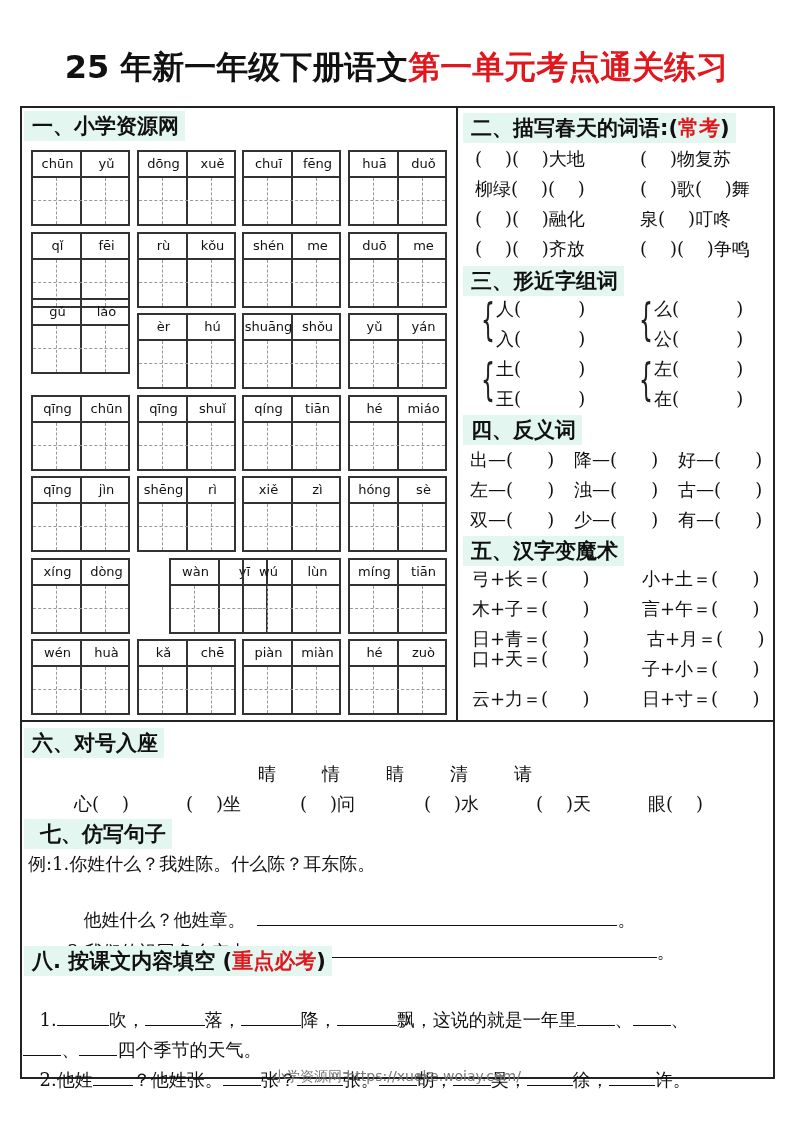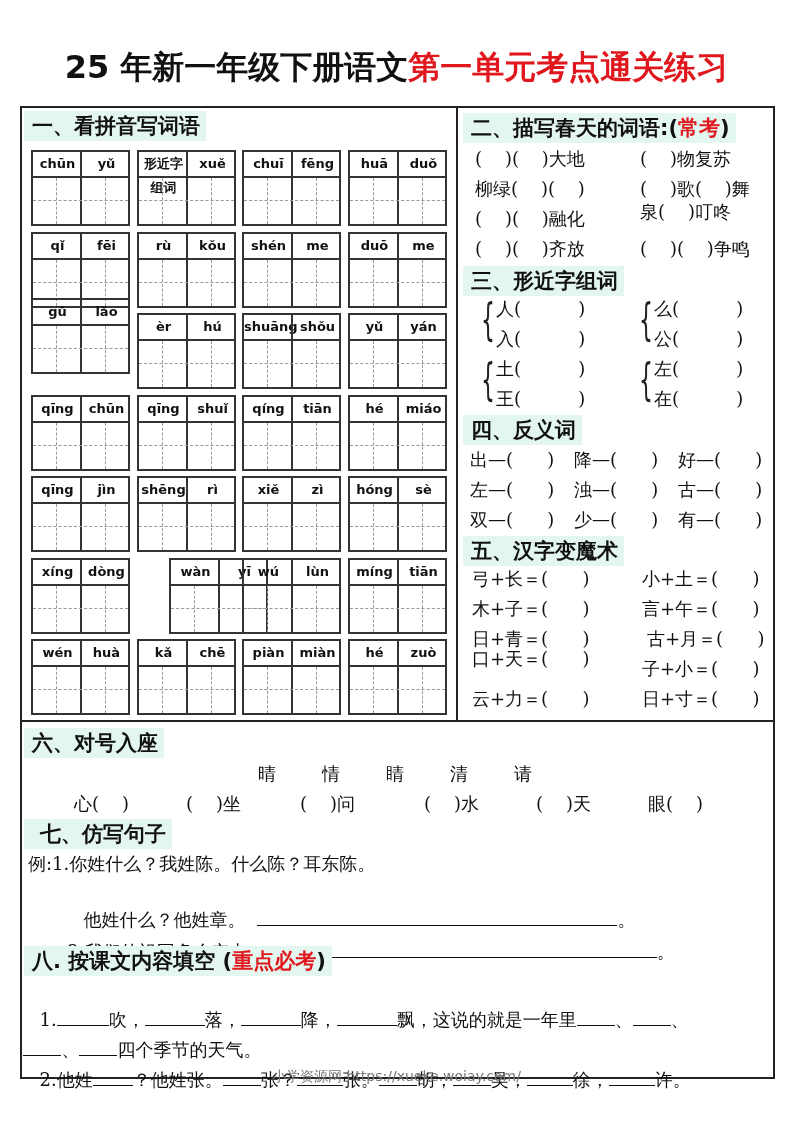--- a/index.html
+++ b/index.html
@@ -21,21 +21,21 @@
   .sec-head {
     position: absolute; font-size: 21px; font-weight: bold; line-height: 28px; height: 30px;
     padding: 1px 6px 0 8px; background: #e3f6f0; white-space: nowrap;
     font-family: "DejaVu Sans", "Liberation Sans", sans-serif;
   }
   .sec-head .red { color: #e0181e; }
 
   
   .pybox { position: absolute; width: 99px; height: 76px; border: 2px solid #333; }
   .pybox .py { position: absolute; top: 0; height: 21px; width: 49px; text-align: center;
-    font-family: "DejaVu Sans", "Liberation Sans", sans-serif; font-size: 13px; line-height: 24px; color: #111; font-weight: bold; }
+    font-family: "DejaVu Sans", "Liberation Sans", sans-serif; font-size: 13px; line-height: 24px; color: #111; }
   .pybox .py.l { left: 0; }
   .pybox .py.r { left: 49px; }
   .pybox .sep-h { position: absolute; left: 0; top: 24px; width: 100%; height: 2px; background: #333; }
   .pybox .sep-v { position: absolute; left: 47px; top: 0; width: 2px; height: 100%; background: #333; }
   .pybox .dash-h { position: absolute; left: 0; top: 48px; width: 100%; border-top: 1px dashed #999; }
   .pybox .dash-v1 { position: absolute; left: 23px; top: 26px; height: 46px; border-left: 1px dashed #999; }
   .pybox .dash-v2 { position: absolute; left: 72px; top: 26px; height: 46px; border-left: 1px dashed #999; }
 
   .line { position: absolute; font-size: 18px; line-height: 24px; white-space: pre; font-family: "DejaVu Serif", "Liberation Serif", serif; }
   .brace { position: absolute; font-size: 44px; line-height: 48px; font-family: "DejaVu Sans", sans-serif; color: #222; transform: scaleX(0.5); }
@@ -49,33 +49,33 @@
 <body>
 
 <div class="title">
   <span class="black">25 年新一年级下册语文</span><span class="red">第一单元考点通关练习</span>
 </div>
 
 <div class="frame"></div>
 <div class="vdiv"></div>
 <div class="hdiv"></div>
 
-<div class="sec-head" style="left:24px; top:111px;">一、看拼音写词语</div>
+<div class="sec-head" style="left:24px; top:111px;">一、小学资源网</div>
 <div id="pinyin-grid">
     <div class="pybox" style="left: 31px; top: 150px;">
       <div class="py l">chūn</div>
       <div class="py r">yǔ</div>
       <div class="sep-h"></div>
       <div class="sep-v"></div>
       <div class="dash-h"></div>
       <div class="dash-v1"></div>
       <div class="dash-v2"></div>
     </div>
     <div class="pybox" style="left: 137px; top: 150px;">
-      <div class="py l">形近字组词</div>
+      <div class="py l">dōng</div>
       <div class="py r">xuě</div>
       <div class="sep-h"></div>
       <div class="sep-v"></div>
       <div class="dash-h"></div>
       <div class="dash-v1"></div>
       <div class="dash-v2"></div>
     </div>
     <div class="pybox" style="left: 242px; top: 150px;">
       <div class="py l">chuī</div>
       <div class="py r">fēng</div>
@@ -313,21 +313,21 @@
   </div>
 
 <div class="sec-head" style="left:463px; top:113px;">
   <span>二、描写春天的词语:(</span><span class="red">常考</span><span>)</span>
 </div>
 <div class="line" style="left:475px; top:147px;">(    )(    )大地</div>
 <div class="line" style="left:640px; top:147px;">(    )物复苏</div>
 <div class="line" style="left:475px; top:177px;">柳绿(    )(    )</div>
 <div class="line" style="left:640px; top:177px;">(    )歌(    )舞</div>
 <div class="line" style="left:475px; top:207px;">(    )(    )融化</div>
-<div class="line" style="left:640px; top:200px;">泉(    )叮咚</div>
+<div class="line" style="left:640px; top:207px;">泉(    )叮咚</div>
 <div class="line" style="left:475px; top:237px;">(    )(    )齐放</div>
 <div class="line" style="left:640px; top:237px;">(    )(    )争鸣</div>
 
 <div class="sec-head" style="left:463px; top:266px;">三、形近字组词</div>
 <div class="brace" style="left:474px; top:296px;">{</div>
 <div class="line" style="left:496px; top:297px;">人(          )</div>
 <div class="line" style="left:496px; top:327px;">入(          )</div>
 <div class="brace" style="left:632px; top:296px;">{</div>
 <div class="line" style="left:654px; top:297px;">么(          )</div>
 <div class="line" style="left:654px; top:327px;">公(          )</div>

